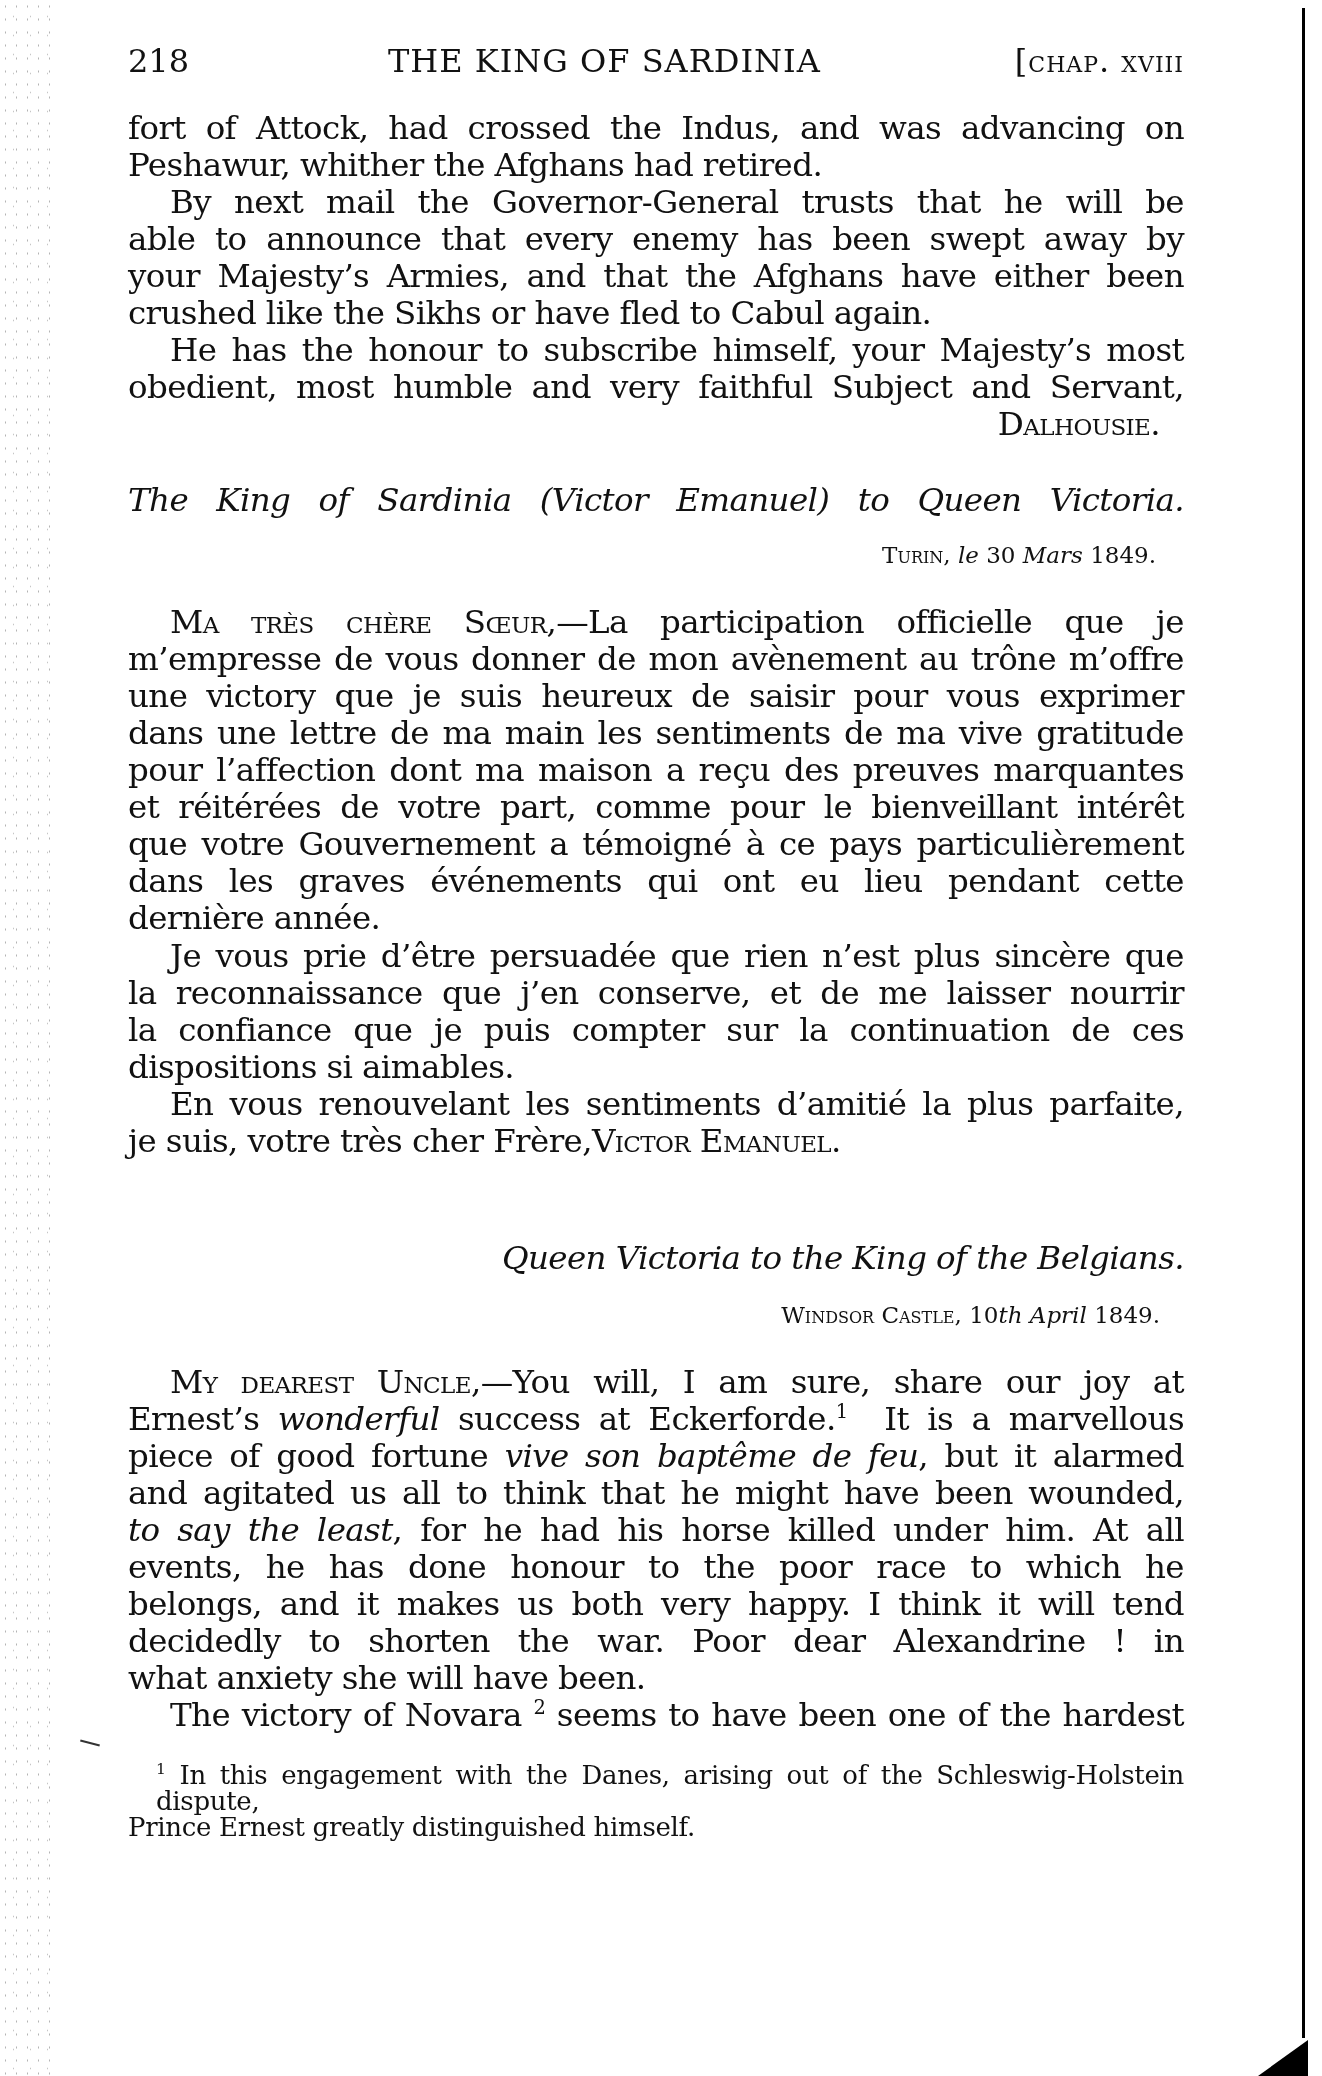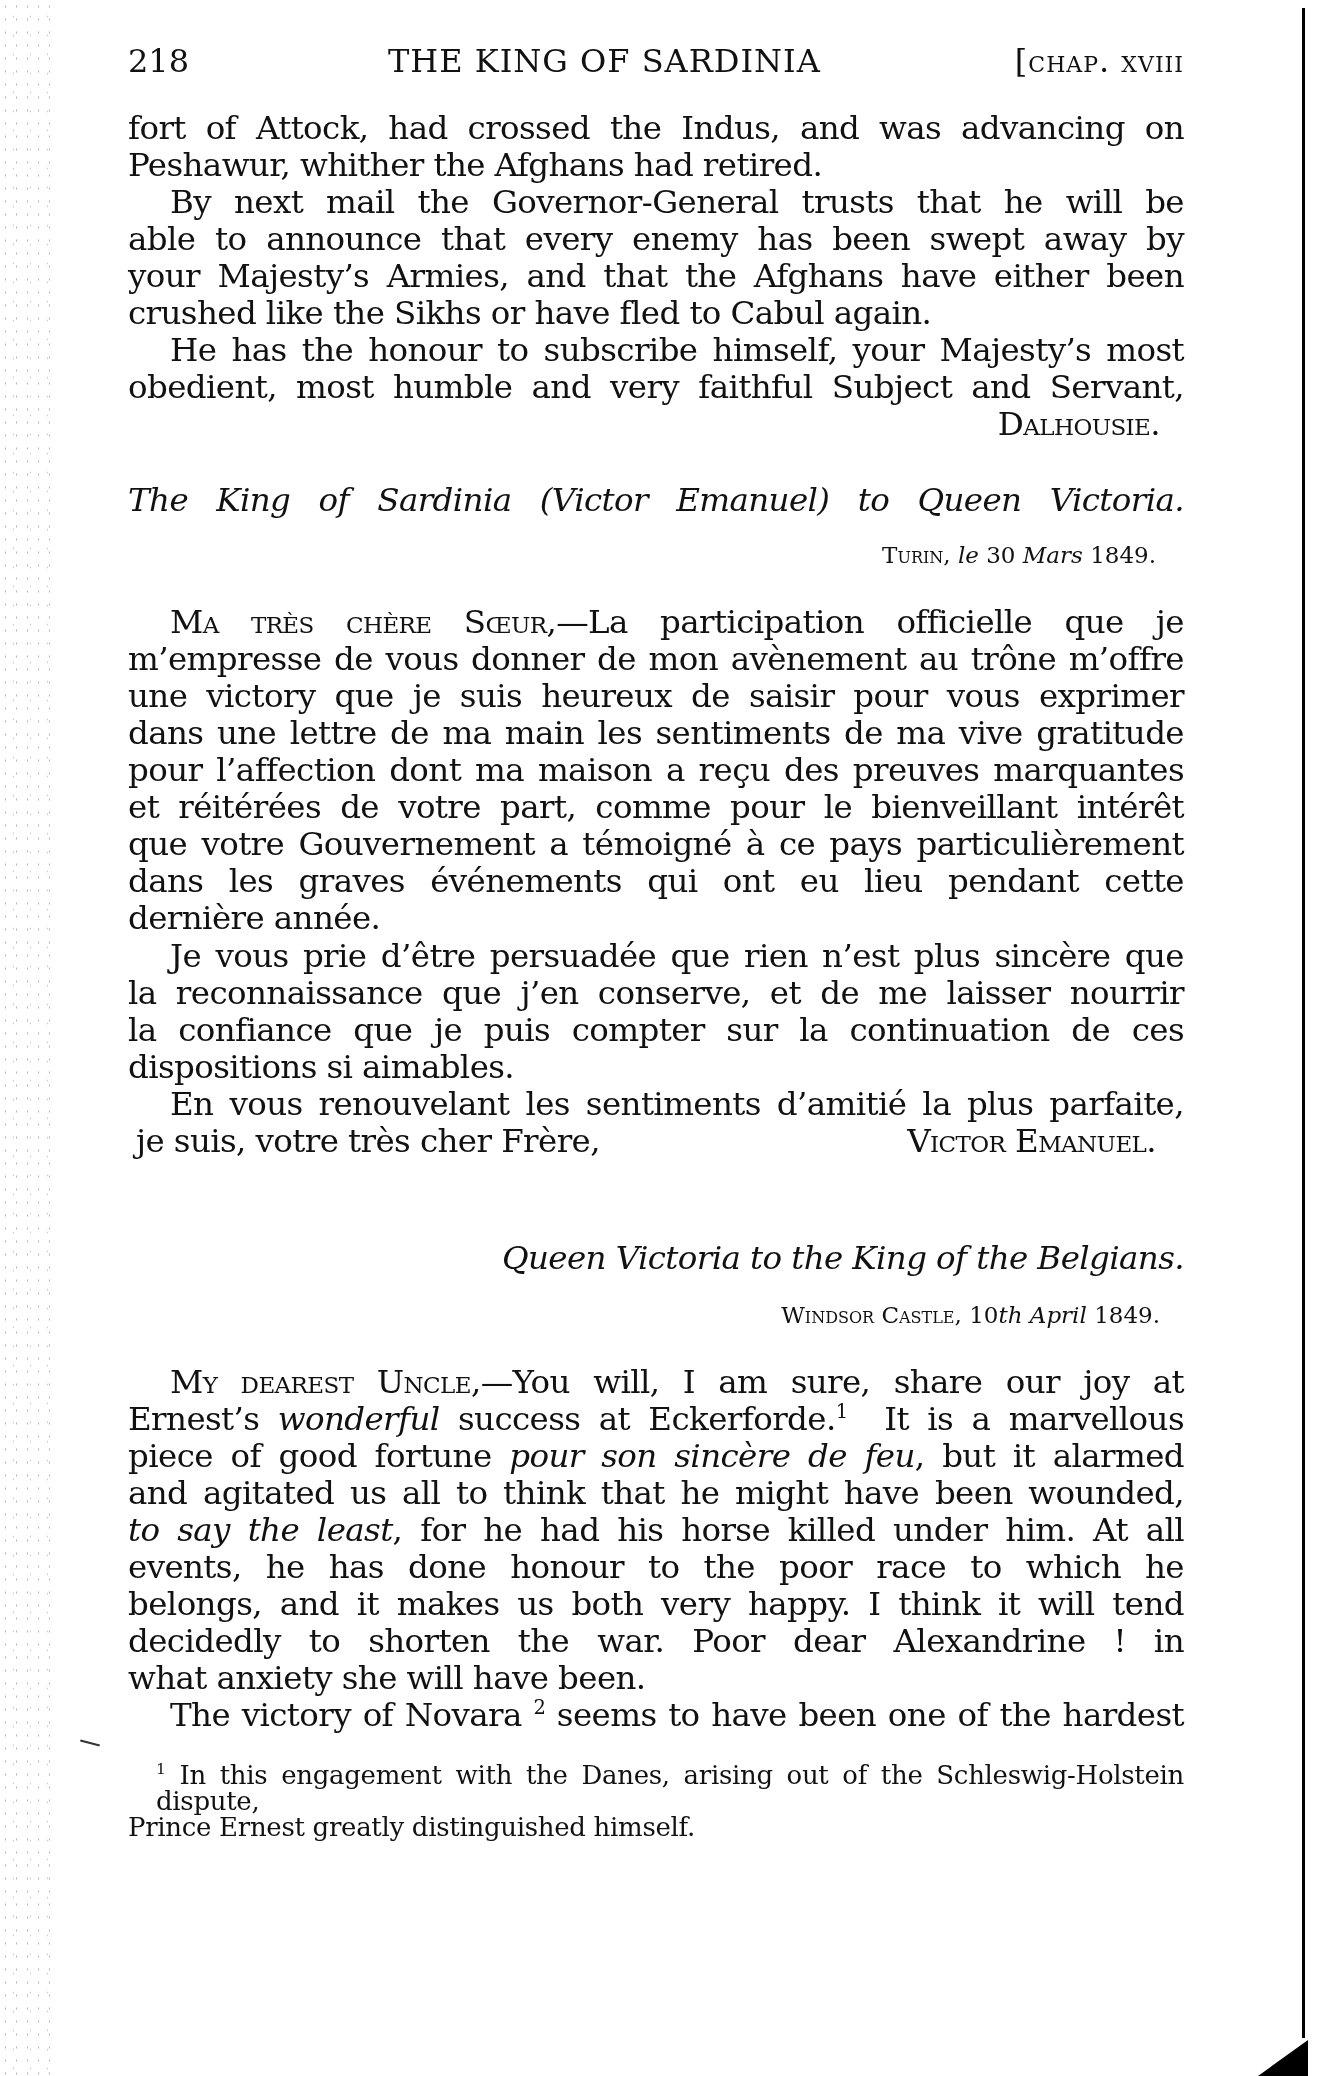--- a/index.html
+++ b/index.html
@@ -22,21 +22,21 @@
   .it { font-style:italic; }
   .header { position:absolute; top:42px; left:128px; width:1056px; height:40px; font-size:32px; }
   .pnum { position:absolute; left:0; top:0; }
   .runtitle { position:absolute; left:260px; top:0; letter-spacing:1px; }
   .chap { position:absolute; right:0; top:0; font-variant:small-caps; letter-spacing:1px; }
   .right { text-align:right; }
   .center { text-align:right; }
   .date { font-size:23px; line-height:30px; }
   .foot { font-size:26px; line-height:26px; letter-spacing:-0.3px; }
   sup { font-size:60%; line-height:0; }
-  .sigline { display:flex; justify-content:space-between;margin-left:8px; }
+  .sigline { display:flex; justify-content:flex-start; }
 </style>
 </head>
 <body>
 
 <div class="page">
   <div class="speckle"></div>
   <div class="rule-right"></div>
   <div class="rule-foot"></div>
   <div class="tick-mark"></div>
 
@@ -112,21 +112,21 @@
       <span class="sc">Windsor Castle,</span>
       <span>10</span><span class="it">th</span>
       <span class="it">April</span>
       <span>1849.</span>
     </div>
   </div>
 
   <div class="blk" style="top:1364px">
     <div class="line just indent"><span class="sc">My dearest Uncle,</span><span>—You will, I am sure, share our joy at</span></div>
     <div class="line just"><span>Ernest’s </span><span class="it">wonderful</span><span> success at Eckerforde.</span><sup>1</sup><span style="white-space:pre">  It is a marvellous</span></div>
-    <div class="line just"><span>piece of good fortune </span><span class="it">pour son sincère de feu</span><span>, but it alarmed</span></div>
+    <div class="line just"><span>piece of good fortune </span><span class="it">vive son baptême de feu</span><span>, but it alarmed</span></div>
     <div class="line just">and agitated us all to think that he might have been wounded,</div>
     <div class="line just"><span class="it">to say the least</span><span>, for he had his horse killed under him.  At all</span></div>
     <div class="line just">events, he has done honour to the poor race to which he</div>
     <div class="line just">belongs, and it makes us both very happy.  I think it will tend</div>
     <div class="line just">decidedly to shorten the war.  Poor dear Alexandrine !  in</div>
     <div class="line">what anxiety she will have been.</div>
     <div class="line just indent"><span>The victory of Novara </span><sup>2</sup><span> seems to have been one of the hardest</span></div>
   </div>
 
   <div class="blk" style="top:1762px">

